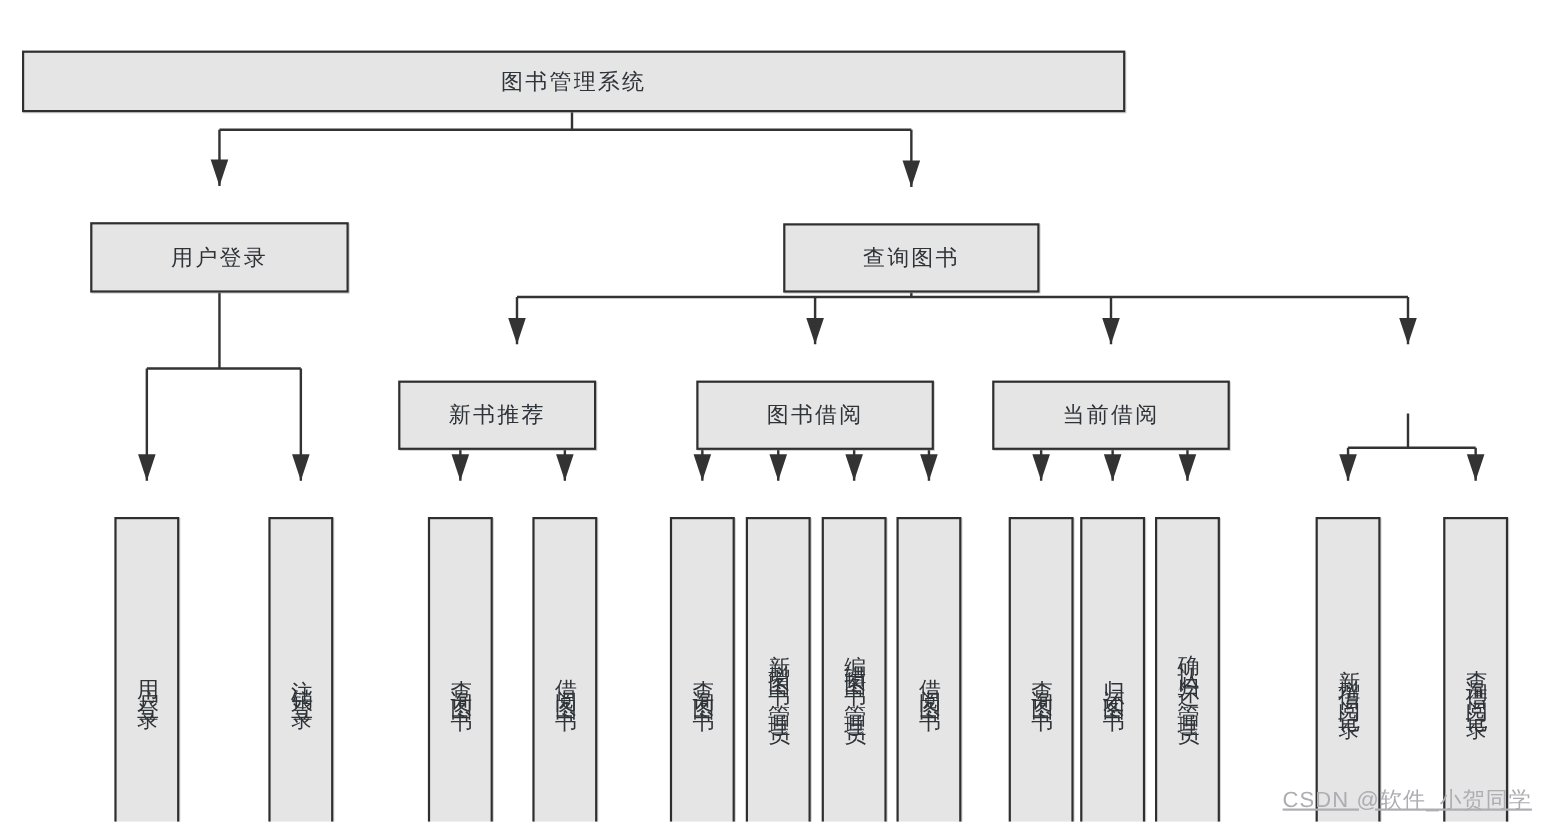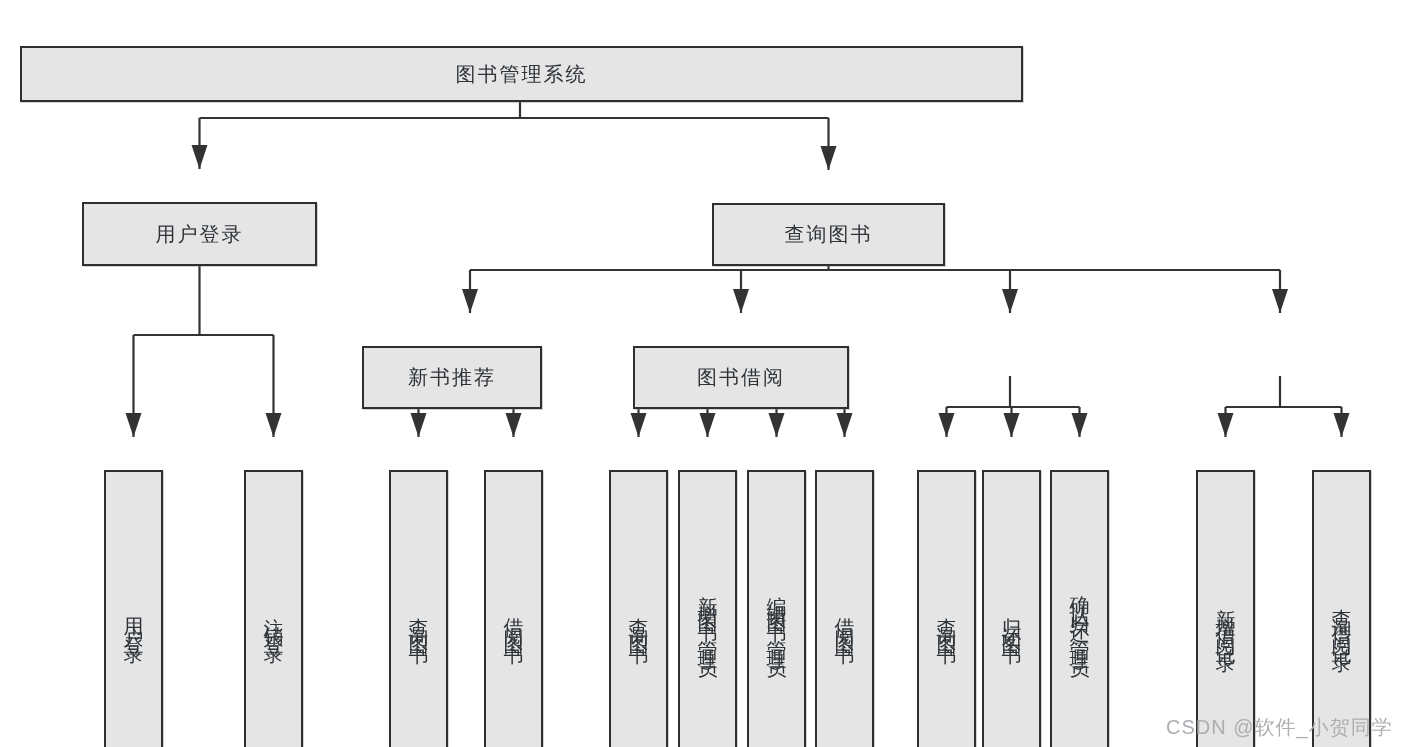--- a/index.html
+++ b/index.html
@@ -50,20 +50,21 @@
   }
   .watermark {
     position: absolute;
     left: 1166px;
     top: 714px;
     font-size: 20px;
     letter-spacing: 1px;
     color: var(--watermark, #adadb2);
     white-space: nowrap;
     z-index: 5;
+    text-decoration: underline;
   }
 </style>
 </head>
 <body>
 
 <div class="stage">
 
   <svg class="connectors" viewBox="0 0 1405 747">
     <path d="
       M520,69 L520,118
@@ -130,20 +131,23 @@
   <div class="box" style="left:712px; top:170px; width:233px; height:63px">
     <span class="label">查询图书</span>
   </div>
 
   <div class="box" style="left:362px; top:313px; width:180px; height:63px">
     <span class="label">新书推荐</span>
   </div>
   <div class="box" style="left:633px; top:313px; width:216px; height:63px">
     <span class="label">图书借阅</span>
   </div>
+  <div class="box" style="left:902px; top:313px; width:216px; height:63px">
+    <span class="label">当前借阅</span>
+  </div>
 
   <div class="box leaf" style="left:104px">
     <span class="vtext">用户登录</span>
   </div>
   <div class="box leaf" style="left:244px">
     <span class="vtext">注销登录</span>
   </div>
 
   <div class="box leaf" style="left:389px">
     <span class="vtext">查询图书</span>

